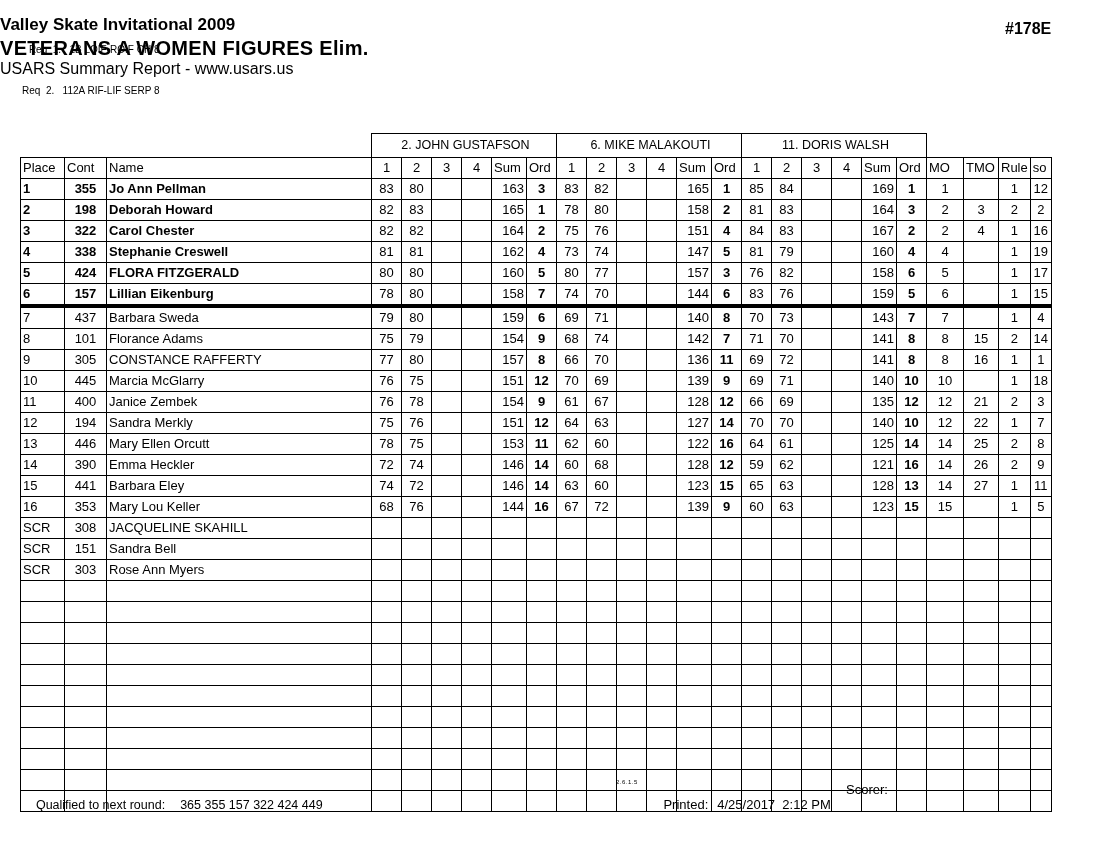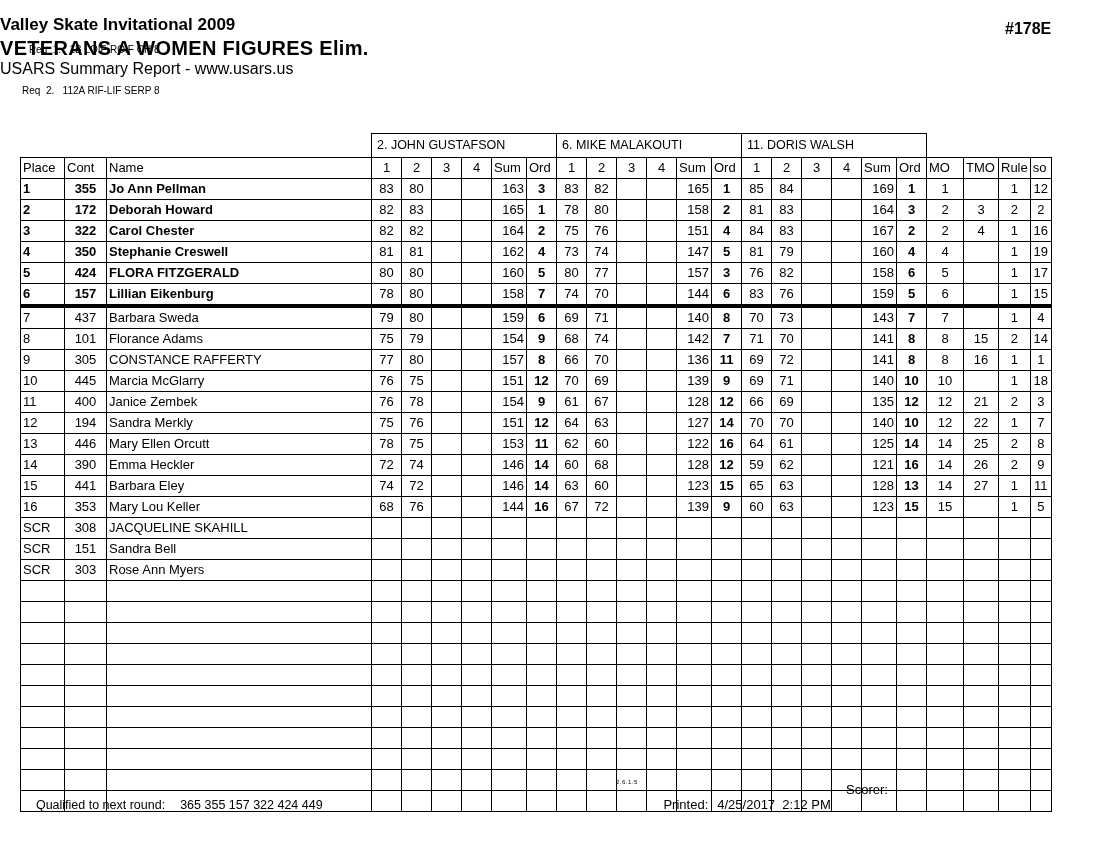--- a/index.html
+++ b/index.html
@@ -10,21 +10,21 @@
   .titles{position:absolute;left:0;top:15px;width:1100px;text-align:left;}
   .t1{font-size:17px;font-weight:bold;}
   .t2{font-size:15px;margin-top:3px;}
   .t3{font-size:20px;font-weight:bold;margin-top:2px;letter-spacing:0.3px;}
   .t4{font-size:16px;margin-top:0;}
 
   table.results{position:absolute;left:20px;top:133px;border-collapse:collapse;table-layout:fixed;}
   table.results td{border:1px solid #000;height:20px;line-height:20px;font-size:13px;
                    padding:0 2px;white-space:nowrap;overflow:hidden;}
   tr.judges-row td{border:none;height:23px;line-height:23px;}
-  tr.judges-row td.judge-name{border:1px solid #000;font-size:12.5px;padding-left:5px;}
+  tr.judges-row td.judge-name{border:1px solid #000;font-size:12.5px;padding-left:5px;text-align:center;}
   tr.head-row td{font-size:13px;}
   .b{font-weight:bold;}
   .c-place{padding-left:5px;}
   .c-cont{text-align:center;}
   .c-name{padding-left:7px;}
   .c-num{text-align:center;}
   .c-sum{text-align:right;padding-right:4px;}
   .c-ord{text-align:center;font-weight:bold;border-left:3px solid #000;border-right:3px solid #000;}
   .h-ord{font-weight:normal;text-align:left;padding-left:4px;}
   .c-mo,.c-tmo,.c-rule,.c-so{text-align:center;}
@@ -145,21 +145,21 @@
           <td class="c-num"></td>
           <td class="c-sum">169</td>
           <td class="c-ord">1</td>
           <td class="c-mo">1</td>
           <td class="c-tmo"></td>
           <td class="c-rule">1</td>
           <td class="c-so">12</td>
         </tr>
         <tr>
           <td class="c-place b">2</td>
-          <td class="c-cont b">172</td>
+          <td class="c-cont b">198</td>
           <td class="c-name b">Deborah Howard</td>
           <td class="c-num">82</td>
           <td class="c-num">83</td>
           <td class="c-num"></td>
           <td class="c-num"></td>
           <td class="c-sum">165</td>
           <td class="c-ord">1</td>
           <td class="c-num">78</td>
           <td class="c-num">80</td>
           <td class="c-num"></td>
@@ -199,21 +199,21 @@
           <td class="c-num"></td>
           <td class="c-sum">167</td>
           <td class="c-ord">2</td>
           <td class="c-mo">2</td>
           <td class="c-tmo">4</td>
           <td class="c-rule">1</td>
           <td class="c-so">16</td>
         </tr>
         <tr>
           <td class="c-place b">4</td>
-          <td class="c-cont b">350</td>
+          <td class="c-cont b">338</td>
           <td class="c-name b">Stephanie Creswell</td>
           <td class="c-num">81</td>
           <td class="c-num">81</td>
           <td class="c-num"></td>
           <td class="c-num"></td>
           <td class="c-sum">162</td>
           <td class="c-ord">4</td>
           <td class="c-num">73</td>
           <td class="c-num">74</td>
           <td class="c-num"></td>

